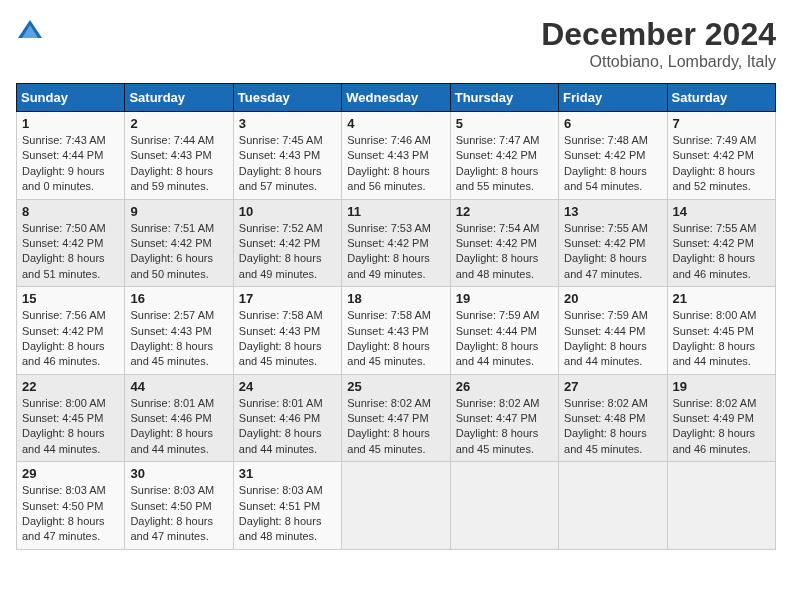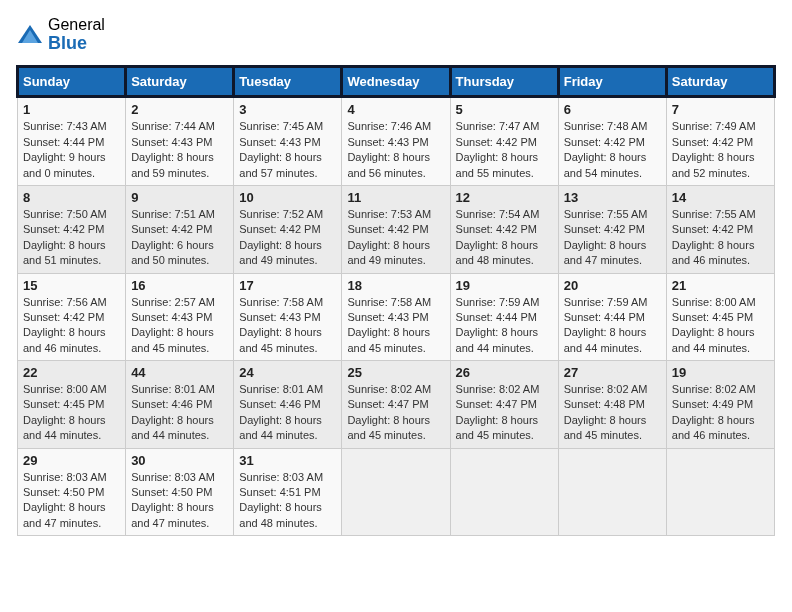--- a/index.html
+++ b/index.html
@@ -52,21 +52,21 @@
       border-collapse: collapse;
       font-size: 11px;
     }
     .calendar th {
       background: #1a6bb5;
       color: #fff;
       padding: 6px 4px;
       text-align: left;
       font-size: 13px;
       font-weight: bold;
-      border: 3px solid #0f172a;
+      border: 1px solid #0f172a;
     }
     .calendar td {
       border: 1px solid #ccc;
       vertical-align: top;
       padding: 4px 5px;
       width: calc(100% / 7);
       min-height: 80px;
     }
     .calendar tr:nth-child(odd) td {
       background: #f9f9f9;
@@ -92,26 +92,24 @@
   </style>
 </head>
 <body>
 
 <div class="header">
   <div class="logo">
     <svg class="logo-icon" viewBox="0 0 28 28">
       <polygon points="14,4 26,22 2,22" fill="#1a6bb5"></polygon>
       <polygon points="14,9 22,22 6,22" fill="#5ba3e0"></polygon>
     </svg>
-    <div class="logo-text">
-      <span>General</span>
-      <span class="logo-blue">Blue</span>
-    </div>
   </div>
   <div class="title-block">
+    <div class="month-title">December 2024</div>
+    <div class="location-title">Ottobiano, Lombardy, Italy</div>
   </div>
 </div>
 
 <table class="calendar">
   <thead>
     <tr>
     <th>Sunday</th>
         <th>Saturday</th>
         <th>Tuesday</th>
         <th>Wednesday</th>

